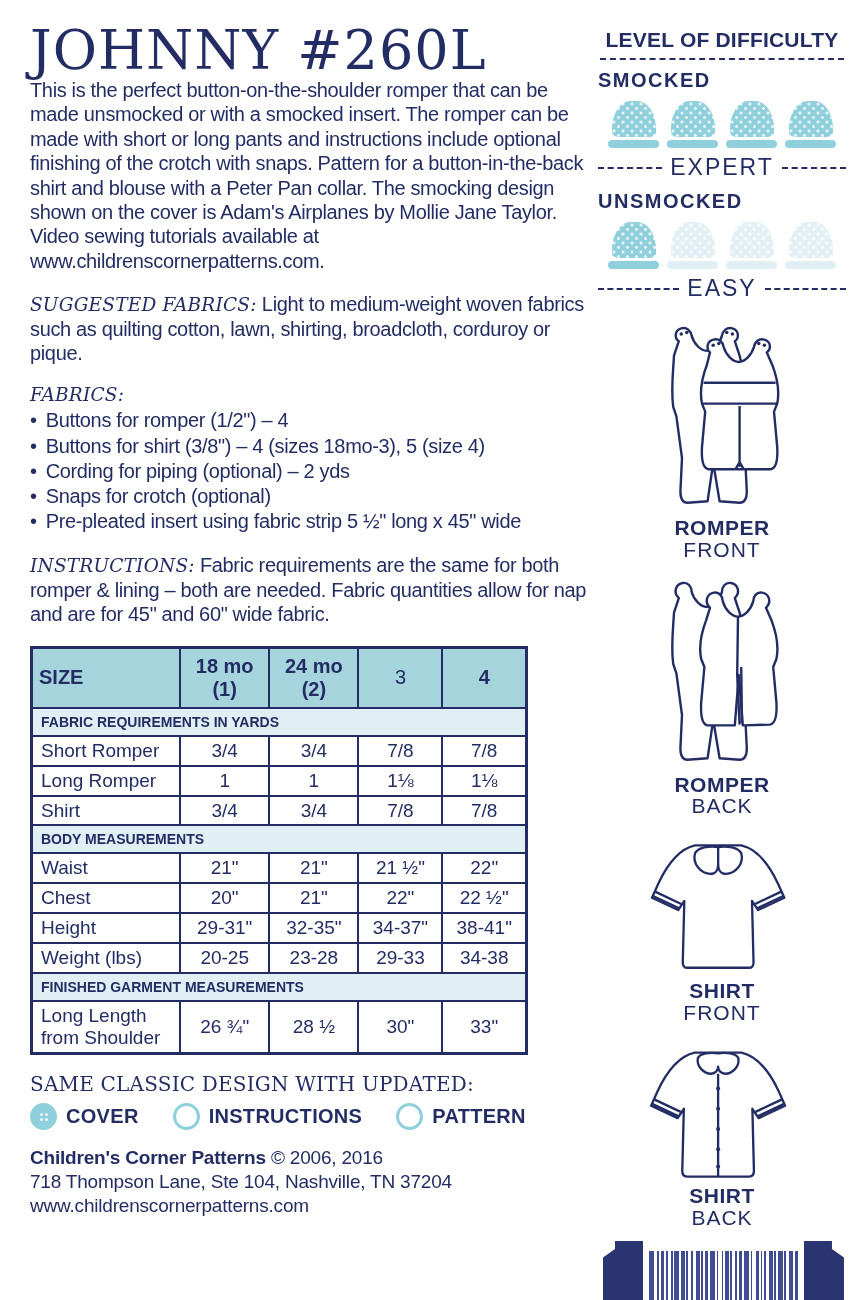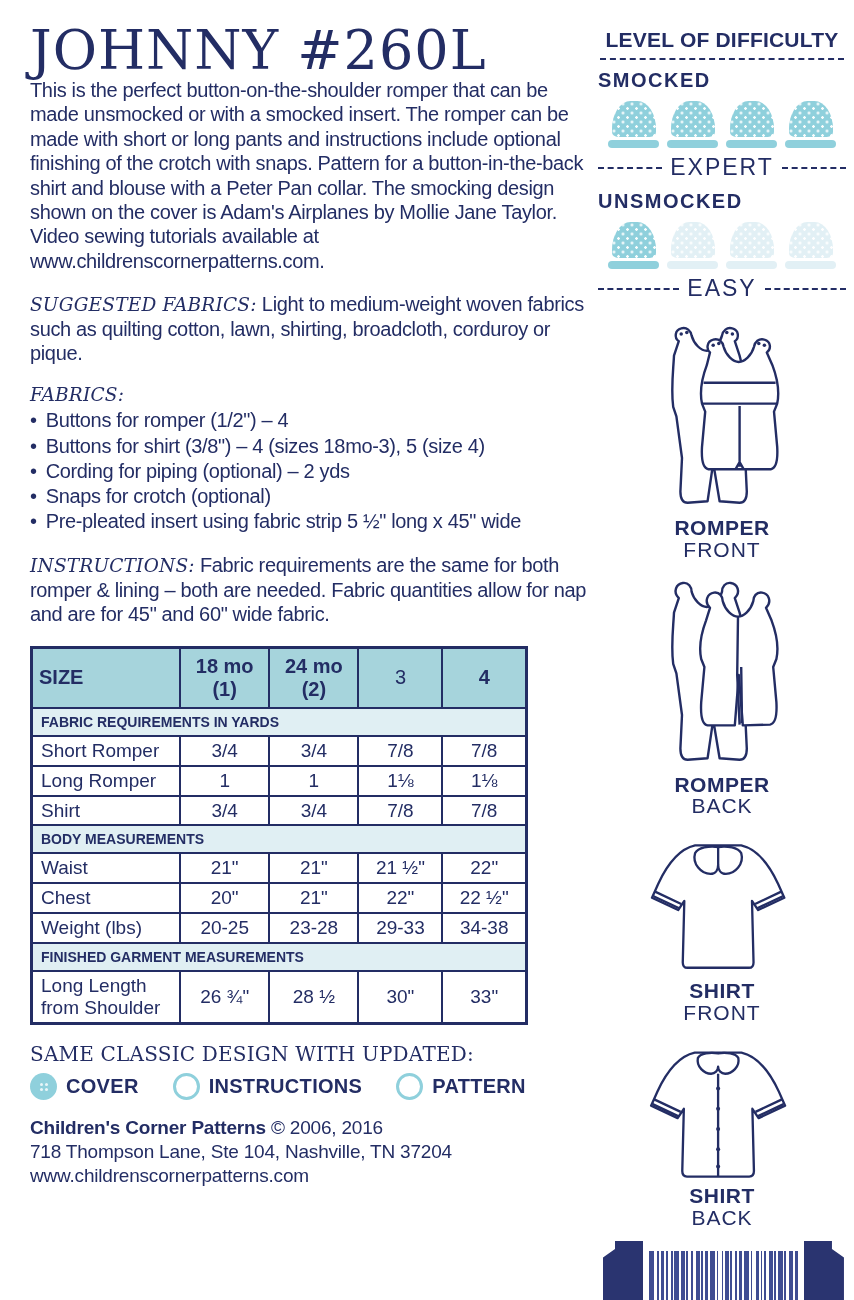--- a/index.html
+++ b/index.html
@@ -161,20 +161,27 @@
             <td class="val">22"</td>
           </tr>
           <tr>
             <td class="lab">Chest</td>
             <td class="val">20"</td>
             <td class="val">21"</td>
             <td class="val">22"</td>
             <td class="val">22 ½"</td>
           </tr>
           <tr>
+            <td class="lab">Height</td>
+            <td class="val">29-31"</td>
+            <td class="val">32-35"</td>
+            <td class="val">34-37"</td>
+            <td class="val">38-41"</td>
+          </tr>
+          <tr>
             <td class="lab">Weight (lbs)</td>
             <td class="val">20-25</td>
             <td class="val">23-28</td>
             <td class="val">29-33</td>
             <td class="val">34-38</td>
           </tr>
           <tr class="sect">
             <td colspan="5">FINISHED GARMENT MEASUREMENTS</td>
           </tr>
           <tr>

